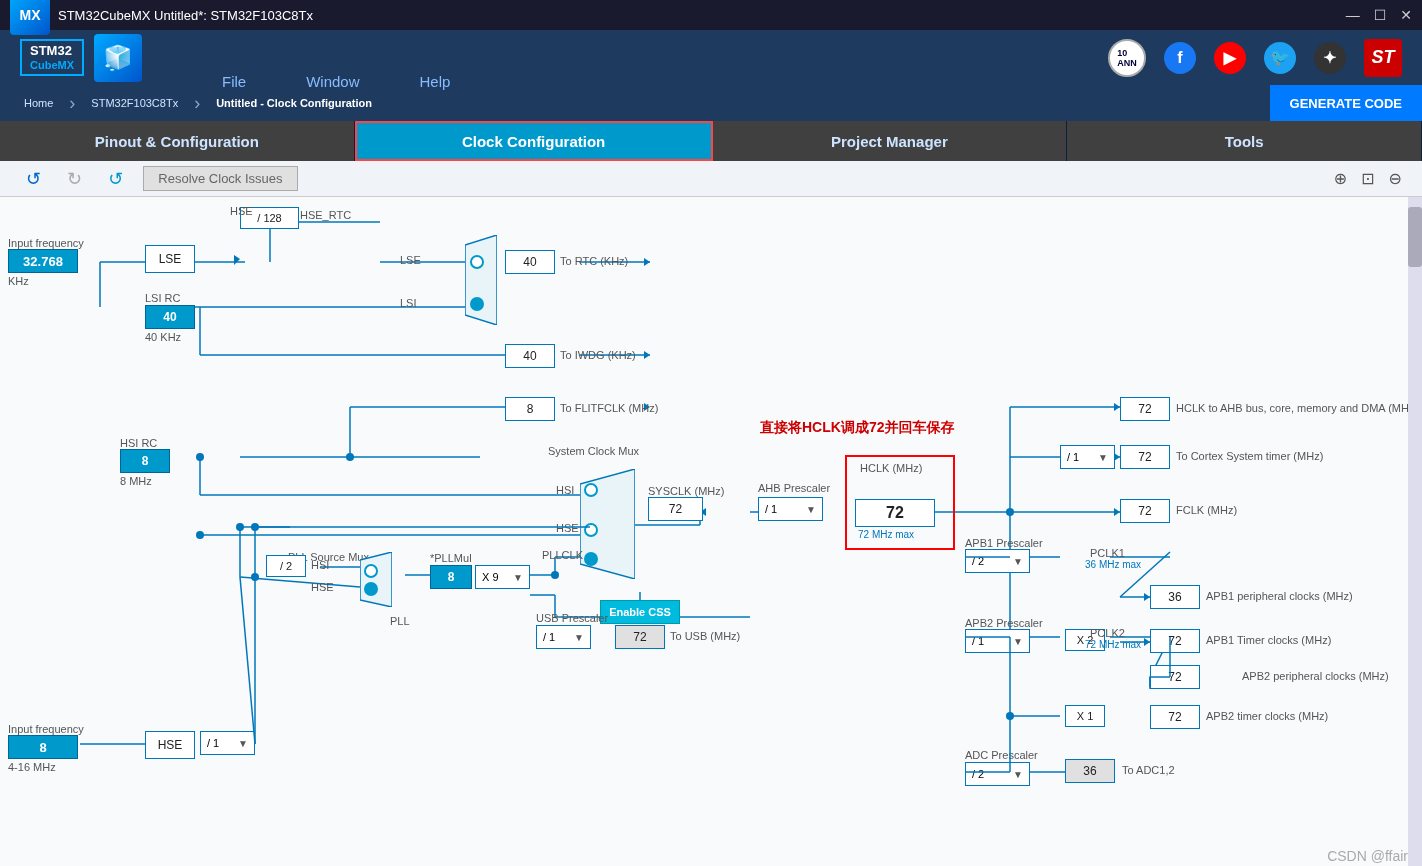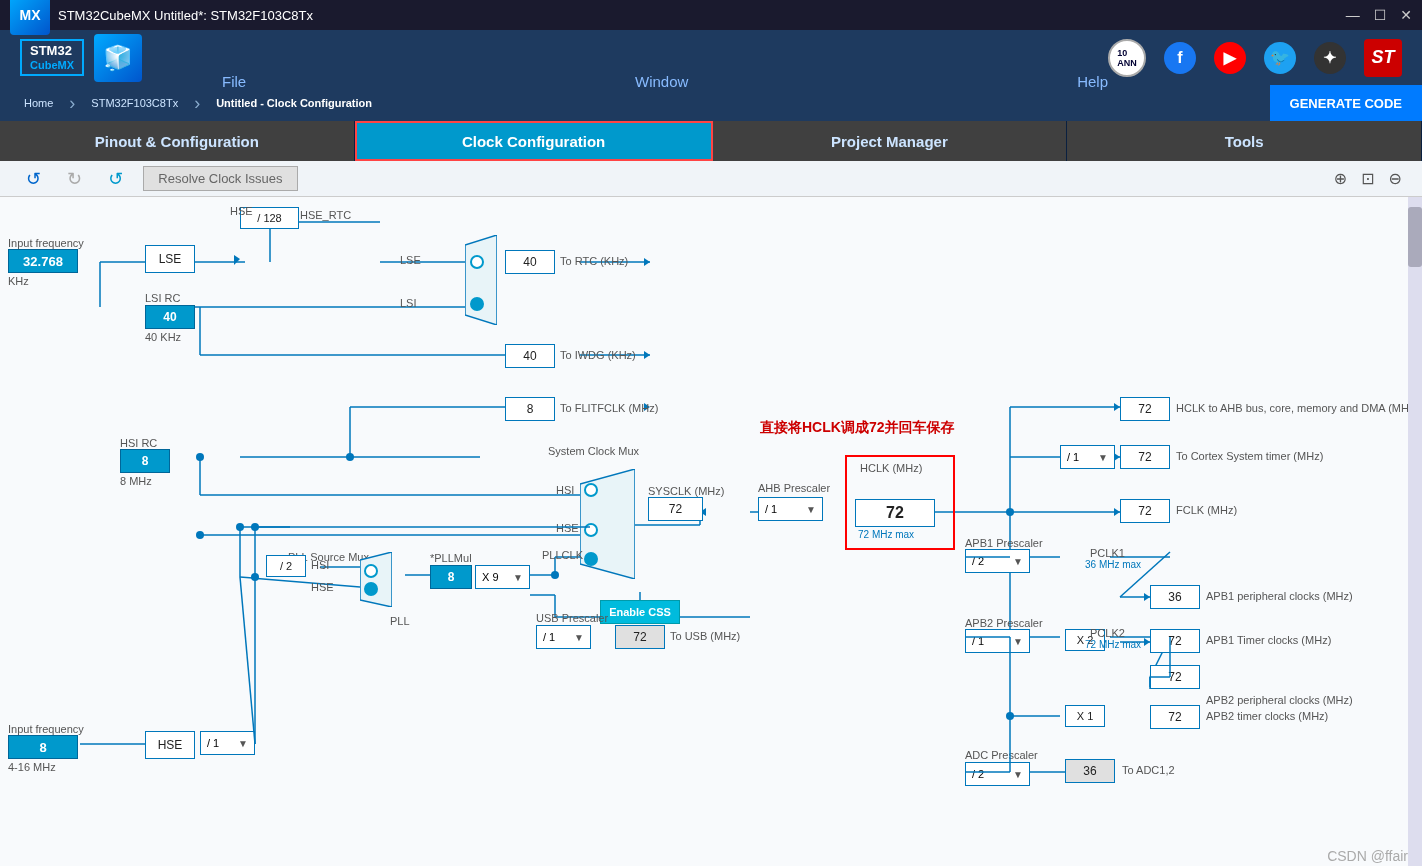--- a/index.html
+++ b/index.html
@@ -28,21 +28,21 @@
       height: 55px;
     }
     .logo-area { display: flex; align-items: center; margin-right: 80px; }
     .logo-icon {
       width: 40px; height: 40px;
       background: linear-gradient(135deg, #00aaff, #0055cc);
       border-radius: 4px;
       display: flex; align-items: center; justify-content: center;
       font-weight: bold; color: white; font-size: 14px;
     }
-    .menu-items { display: flex; gap: 60px; flex: 1; justify-content: space-between; margin-top: 48px; }
+    .menu-items { display: flex; gap: 60px; flex: 1; justify-content: flex-start; margin-top: 48px; }
     .menu-item { color: #88bbff; font-size: 15px; cursor: pointer; }
     .menu-right { display: flex; align-items: center; gap: 18px; }
     .social-icon {
       width: 32px; height: 32px; border-radius: 50%;
       display: flex; align-items: center; justify-content: center;
       font-size: 16px; font-weight: bold; cursor: pointer;
     }
     .si-10 { background: #fff; color: #00aaff; border: 2px solid #aaa; font-size: 10px; }
     .si-fb { background: #1877f2; color: #fff; }
     .si-yt { background: #ff0000; color: #fff; }
@@ -512,21 +512,21 @@
   <div class="diag clk-label" style="left:965px;top:420px;font-size:11px;">APB2 Prescaler</div>
   <div class="diag clk-dropdown" style="left:965px;top:432px;width:65px;height:24px;">
     <span>/ 1</span>
     <span class="clk-dropdown-arrow">▼</span>
   </div>
 
   <div class="diag clk-label" style="left:1090px;top:430px;">PCLK2</div>
   <div class="diag clk-label" style="left:1085px;top:442px;font-size:10px;color:#0077bb;">72 MHz max</div>
 
   <div class="diag clk-box" style="left:1150px;top:468px;width:50px;height:24px;">72</div>
-  <div class="diag clk-label" style="left:1206px;top:473px;margin-top:24px;">APB2 peripheral clocks (MHz)</div>
+  <div class="diag clk-label" style="left:1242px;top:473px;">APB2 peripheral clocks (MHz)</div>
 
   <div class="diag clk-box" style="left:1065px;top:508px;width:40px;height:22px;font-size:11px;">X 1</div>
   <div class="diag clk-box" style="left:1150px;top:508px;width:50px;height:24px;">72</div>
   <div class="diag clk-label" style="left:1206px;top:513px;">APB2 timer clocks (MHz)</div>
 
   <div class="diag clk-label" style="left:965px;top:552px;font-size:11px;">ADC Prescaler</div>
   <div class="diag clk-dropdown" style="left:965px;top:565px;width:65px;height:24px;">
     <span>/ 2</span>
     <span class="clk-dropdown-arrow">▼</span>
   </div>

